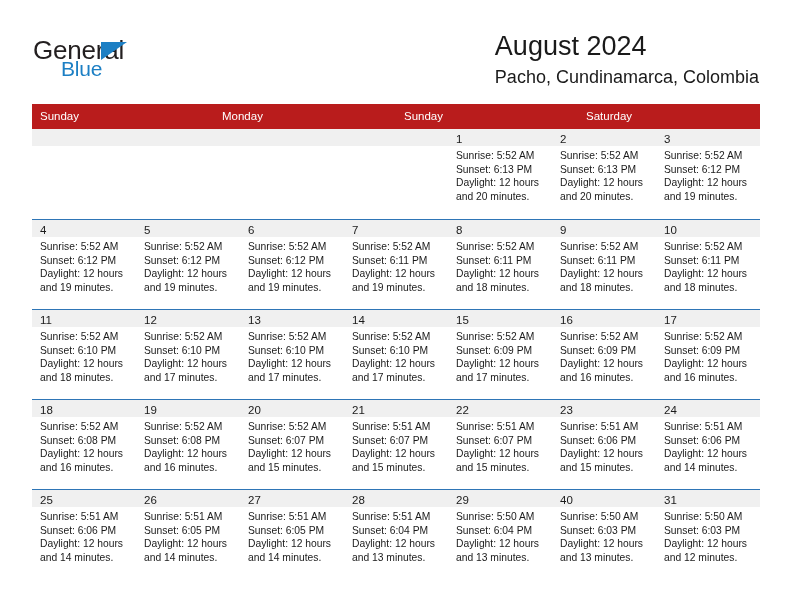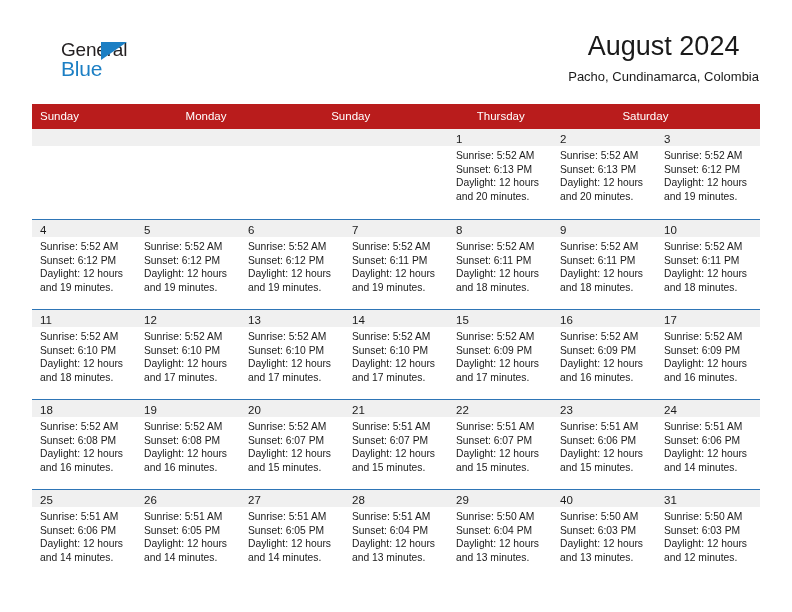--- a/index.html
+++ b/index.html
@@ -33,26 +33,25 @@
     position: absolute;
     left: 33px;
     top: 39px;
     width: 110px;
     height: 44px;
   }
   .logo-general {
     position: absolute;
     left: 0;
     top: 0;
-    font-size: 19px;
+    font-size: 26px;
     letter-spacing: -0.2px;
     color: #231f20;
     font-family: "Liberation Sans", sans-serif;
     line-height: 22px;
-    margin-left: 28px;
   }
   .logo-tri {
     position: absolute;
     left: 68px;
     top: 3px;
     width: 0;
     height: 0;
     border-left: 26px solid #1c7fc4;
     border-bottom: 18px solid transparent;
   }
@@ -64,30 +63,30 @@
     color: #1c7fc4;
     line-height: 22px;
     letter-spacing: -0.2px;
     text-align: right;
   }
 
   .title-block {
     position: absolute;
     right: 33px;
     top: 30px;
-    text-align: center;
+    text-align: left;
   }
   .cal-title {
     font-size: 27px;
     color: #1a1a1a;
     line-height: 32px;
     white-space: nowrap;
   }
   .cal-subtitle {
-    font-size: 13px;
+    font-size: 18px;
     color: #1a1a1a;
     line-height: 20px;
     margin-top: 5px;
     white-space: nowrap;
   }
 
   
   .calendar {
     position: absolute;
     left: 32px;
@@ -163,21 +162,20 @@
     </div>
 
   </div>
 
   <div class="calendar">
 
     <div class="weekday-row">
       <div class="weekday">Sunday</div>
       <div class="weekday">Monday</div>
       <div class="weekday">Sunday</div>
-      <div class="weekday">Thursday</div>
       <div class="weekday">Saturday</div>
     </div>
 
     <div class="week-row first">
       <div class="day-cell empty">
         <div class="day-band"><span class="day-num"></span></div>
 
       </div>
       <div class="day-cell empty">
         <div class="day-band"><span class="day-num"></span></div>

